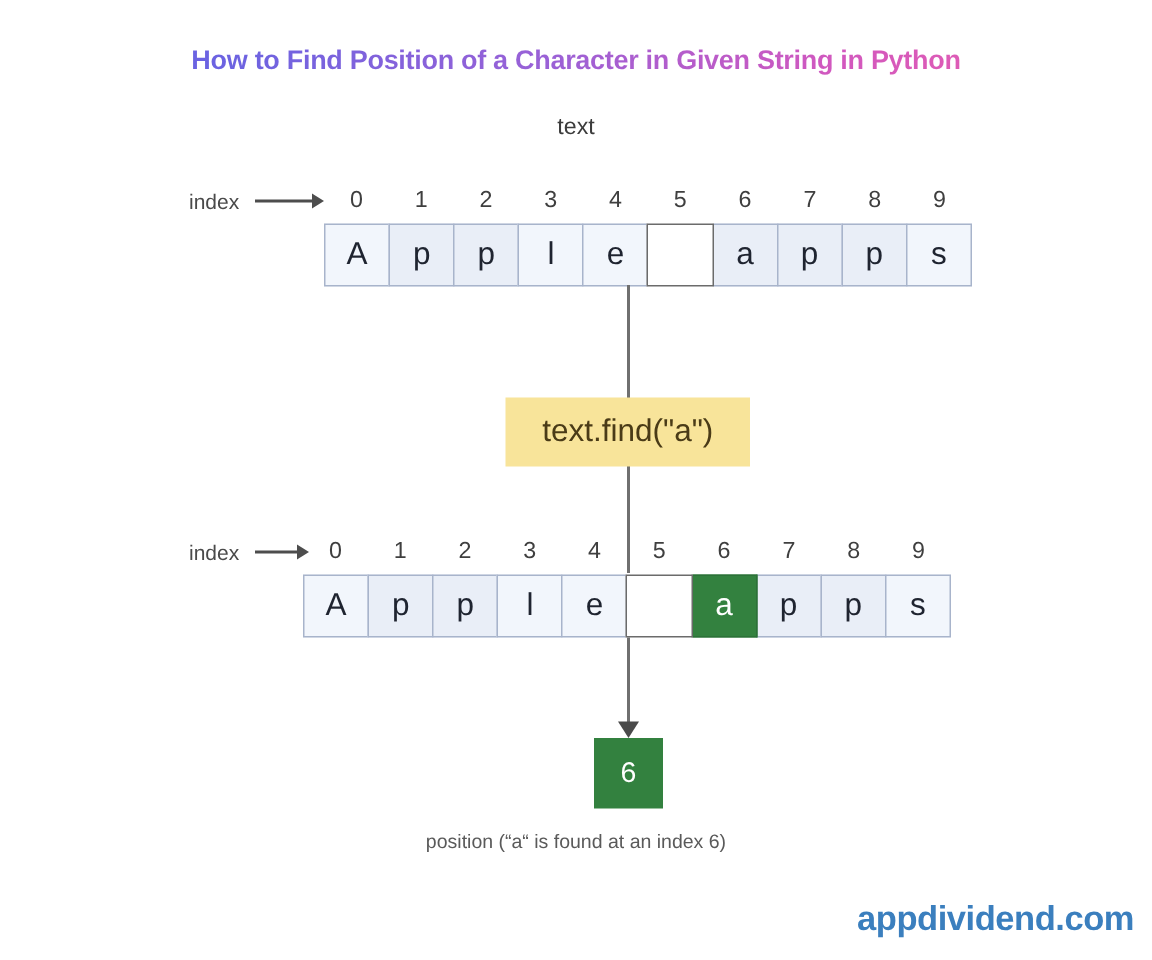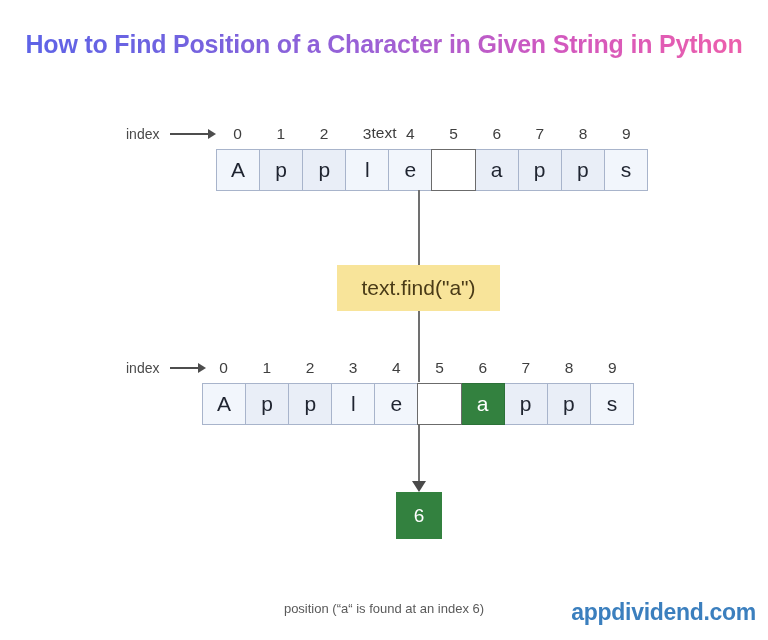--- a/index.html
+++ b/index.html
@@ -16,38 +16,37 @@
     position: relative;
   }
 
   
   .page-title {
     position: absolute;
     left: 0;
     top: 30px;
     width: 768px;
     text-align: center;
-    font-size: 25px;
+    font-size: 18px;
     font-weight: bold;
     letter-spacing: -0.2px;
     background: linear-gradient(90deg, #5b63e8 0%, #6f63e0 22%, #9b61d6 48%, #d158bf 72%, #f060a9 100%);
     -webkit-background-clip: text;
     background-clip: text;
     color: transparent;
     -webkit-text-fill-color: transparent;
     white-space: nowrap;
   }
 
   
   .caption-text {
     position: absolute;
     font-size: 15px;
     color: #4a4a4a;
     white-space: nowrap;
-    margin-top: 48px;
   }
 
   .text-label {
     left: 0; top: 76px; width: 768px;
     text-align: center;
     font-size: 15.5px;
     color: #3c3c3c;
   }
 
   .bottom-caption {

